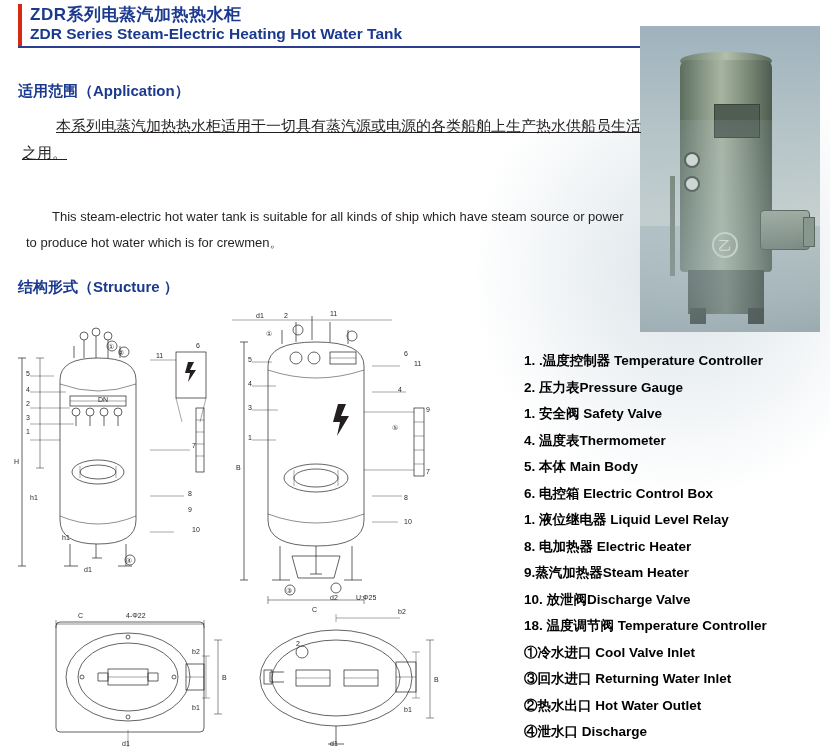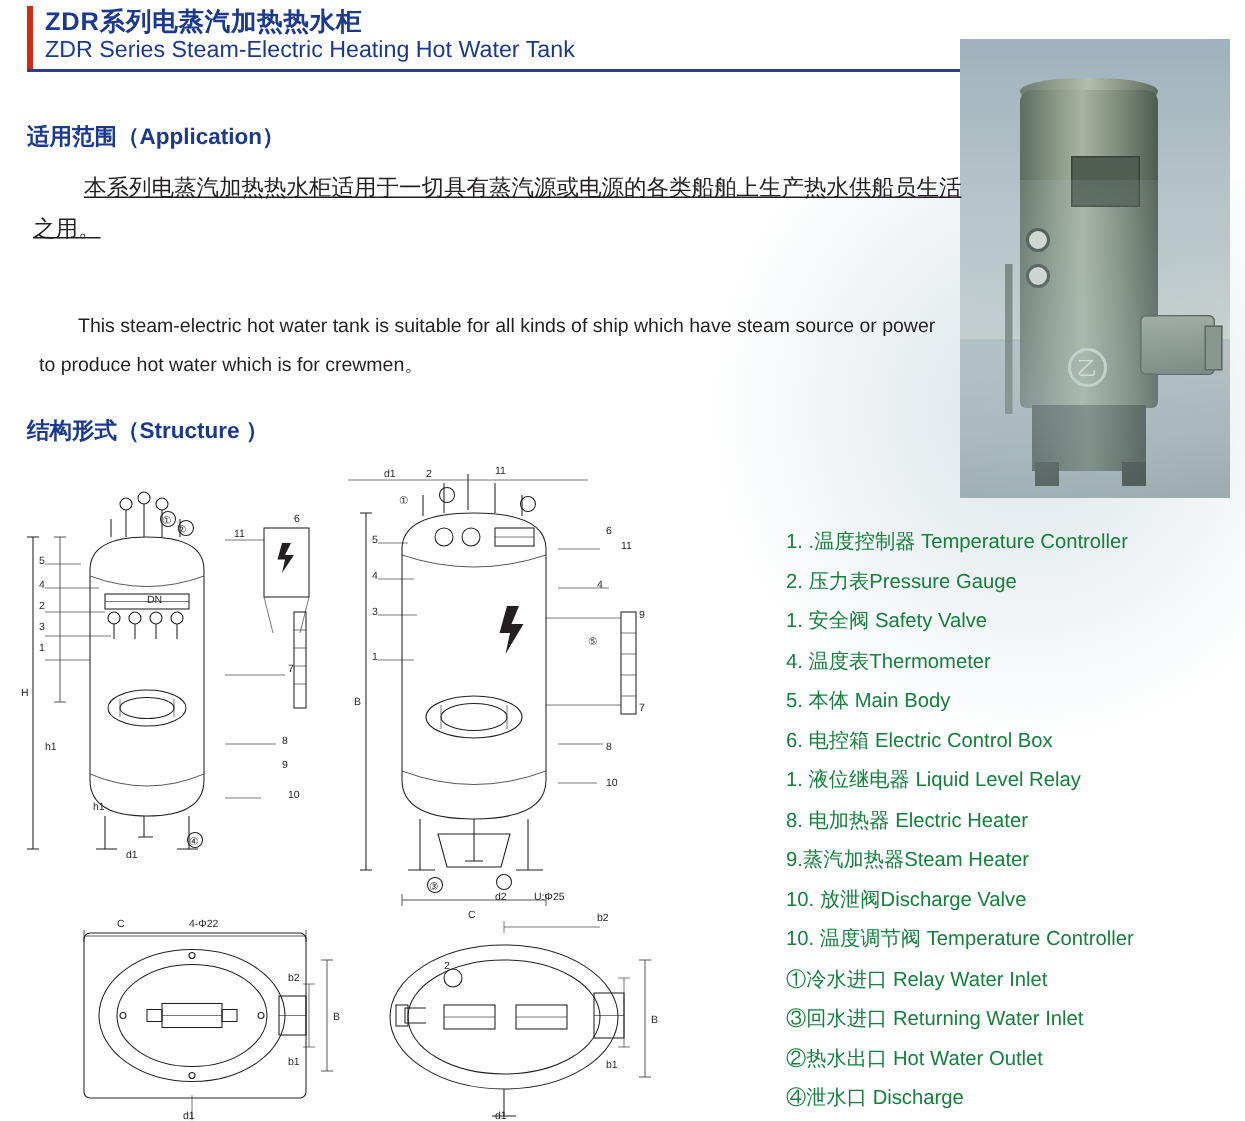--- a/index.html
+++ b/index.html
@@ -19,21 +19,21 @@
     position:absolute; left:18px; top:4px; width:4px; height:42px;
     background:#d42a12;
   }
   #title-cn {
     position:absolute; left:30px; top:3px;
     font-size:17px; font-weight:bold; color:#1b3a8f;
     letter-spacing:0.5px;
   }
   #title-en {
     position:absolute; left:30px; top:25px;
-    font-size:15.5px; font-weight:normal; color:#1b3a8f;
+    font-size:15.5px; font-weight:bold; color:#1b3a8f;
     letter-spacing:0px;
   }
   #header-rule {
     position:absolute; left:18px; top:46px; width:663px; height:2px;
     background:#2c3e8f;
   }
   
   .sec-head {
     position:absolute;
     font-size:15px; font-weight:bold; color:#1b3a8f;
@@ -115,22 +115,23 @@
   #photo .wm {
     position:absolute; left:0; top:200px; width:180px; height:106px;
     background:linear-gradient(#9fb0b8 0%, #8fa3ae 60%, #7e93a0 100%);
     opacity:.55;
   }
   
   #legend {
     position:absolute; left:524px; top:348px; width:300px;
   }
   #legend .row {
-    font-size:13.5px; color:#15803d; line-height:26.5px;
+    font-size:13.5px; color:#000000; line-height:26.5px;
     white-space:nowrap;
+    font-weight:bold;
   }
   
   #drawings {
     position:absolute; left:0px; top:300px; width:520px; height:447px;
   }
   .dwg-label { font-family:"Liberation Sans", sans-serif; font-size:7px; fill:#231f20; }
   
   #bg-wm {
     position:absolute; left:470px; top:120px; width:360px; height:380px;
     background:radial-gradient(ellipse at 60% 40%, rgba(176,194,204,.45), rgba(255,255,255,0) 70%);
@@ -373,19 +374,19 @@
   <div class="row">1. .温度控制器 Temperature Controller</div>
   <div class="row">2. 压力表Pressure Gauge</div>
   <div class="row">1. 安全阀 Safety Valve</div>
   <div class="row">4. 温度表Thermometer</div>
   <div class="row">5. 本体 Main Body</div>
   <div class="row">6. 电控箱 Electric Control Box</div>
   <div class="row">1. 液位继电器 Liquid Level Relay</div>
   <div class="row">8. 电加热器 Electric Heater</div>
   <div class="row">9.蒸汽加热器Steam Heater</div>
   <div class="row">10. 放泄阀Discharge Valve</div>
-  <div class="row">10. 温度调节阀 Temperature Controller</div>
-  <div class="row">①冷水进口 Relay Water Inlet</div>
+  <div class="row">18. 温度调节阀 Temperature Controller</div>
+  <div class="row">①冷水进口 Cool Valve Inlet</div>
   <div class="row">③回水进口 Returning Water Inlet</div>
   <div class="row">②热水出口 Hot Water Outlet</div>
   <div class="row">④泄水口 Discharge</div>
   <div class="row">⑤蒸汽进出口 Steam Inlet/Outlet</div>
 </div>
 
 </body></html>

